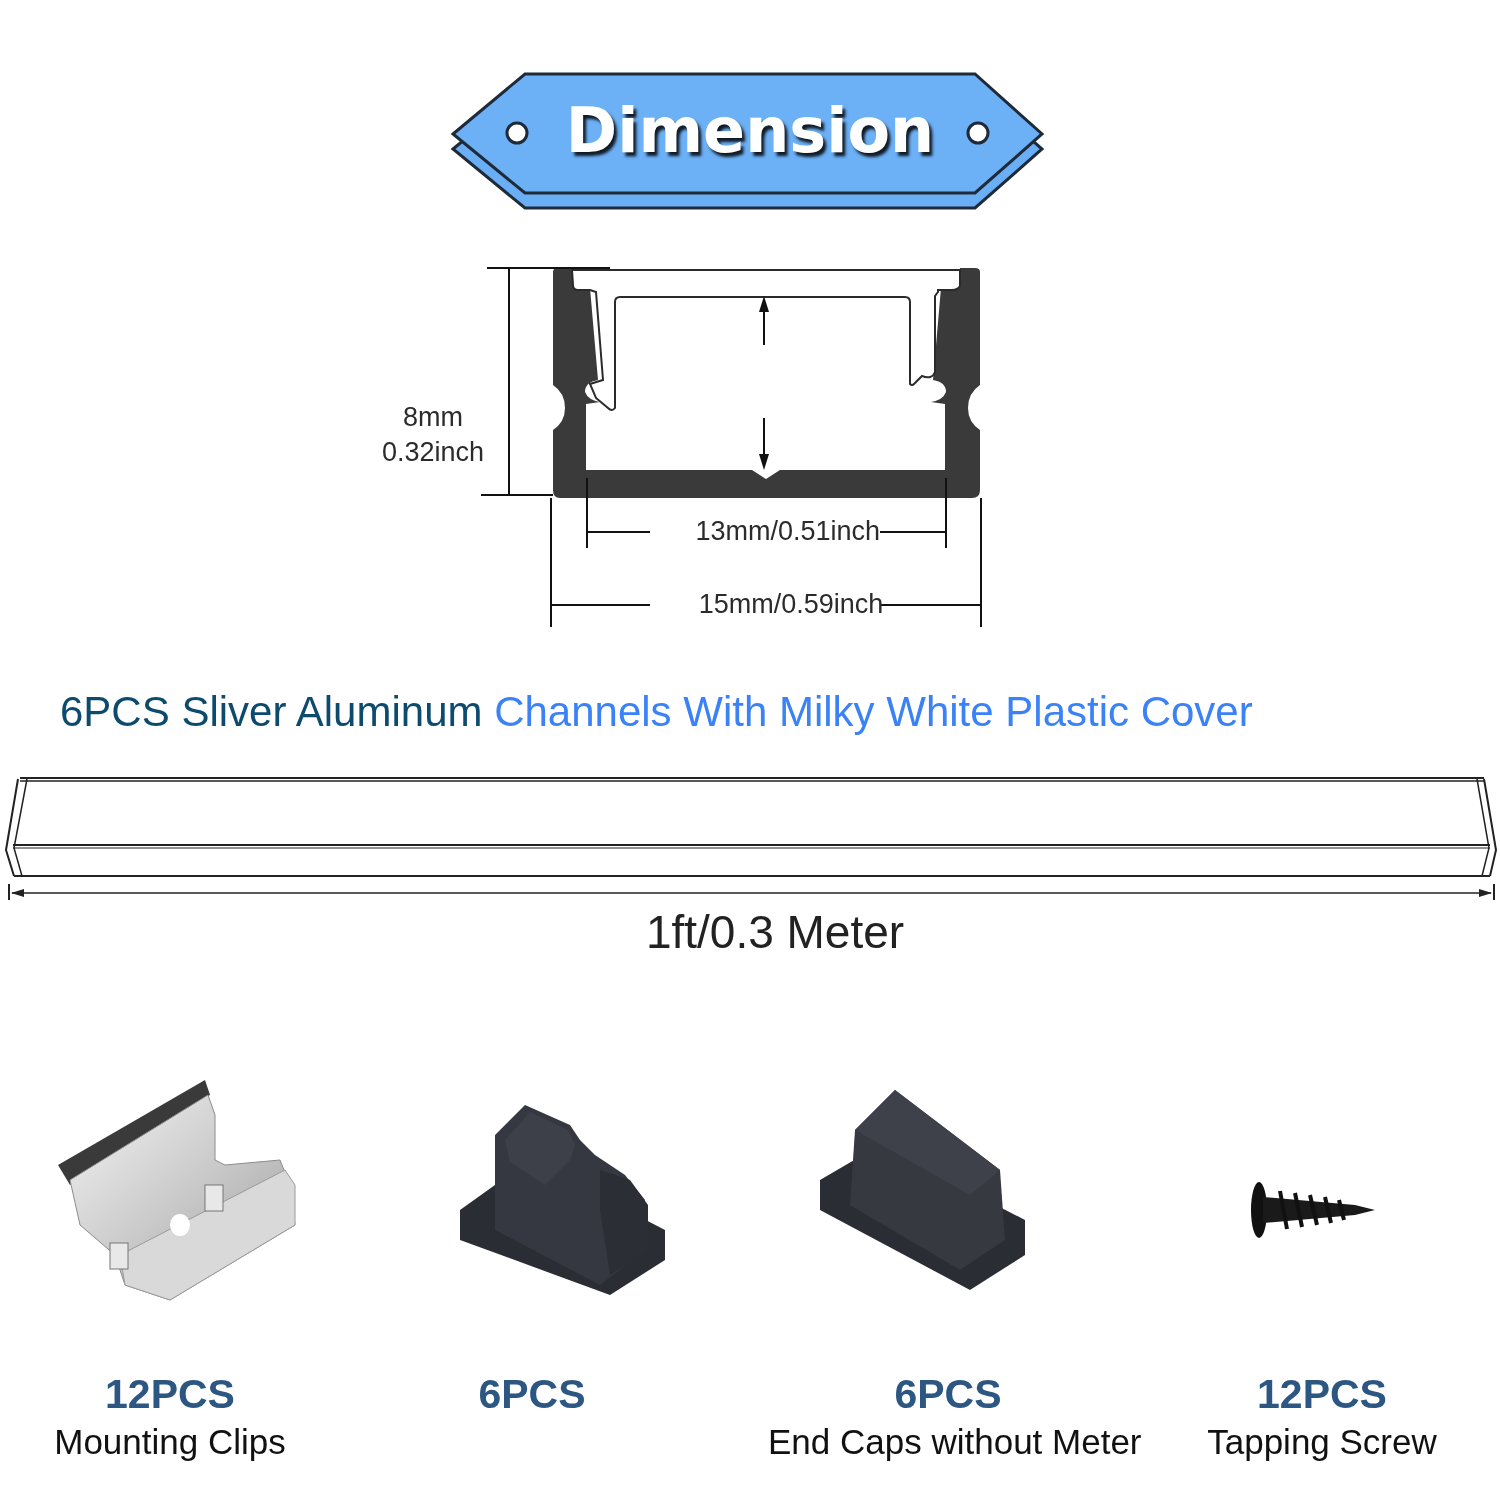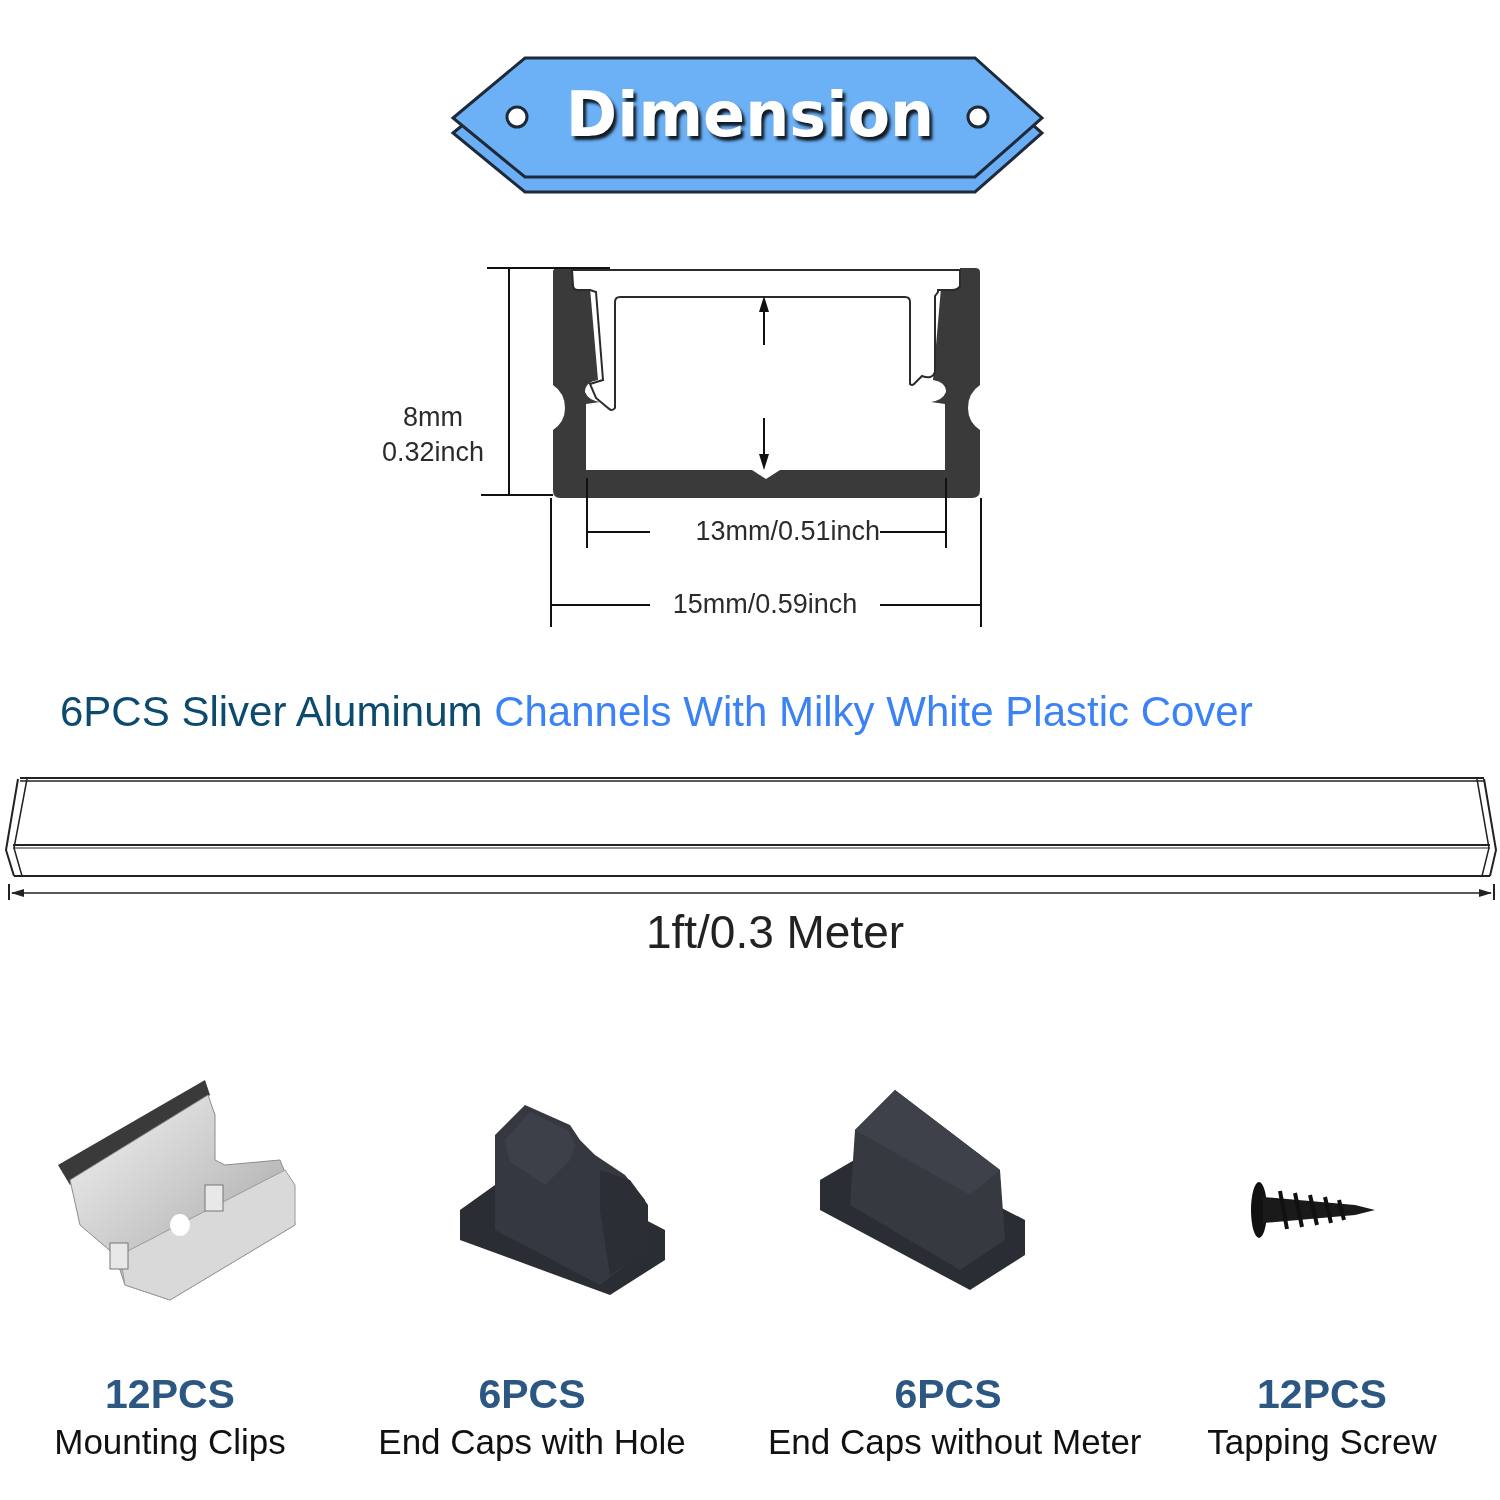--- a/index.html
+++ b/index.html
@@ -11,21 +11,21 @@
   .subtitle .blue { color: #0c4a6e; }
   .subtitle .black { color: #3b82f6; }
   .length-label { position: absolute; left: 0; top: 905px; width: 1550px; text-align: center; font-size: 46px; color: #222; }
   .acc { position: absolute; top: 1370px; text-align: center; width: 360px; }
   .acc .qty { font-size: 41px; font-weight: bold; color: #2d5783; line-height: 48px; }
   .acc .name { font-size: 35px; color: #111; line-height: 48px; white-space: nowrap; }
 </style>
 </head>
 <body>
 
-<div class="abs" style="left:0;top:0;width:1304px;height:210px;">
+<div class="abs" style="left:0;top:16px;width:1304px;height:210px;">
   <svg width="1500" height="210">
     <polygon points="453,133 525,74 975,74 1042,133 975,192 525,192" fill="#6aaef5" stroke="#1f2a38" stroke-width="3"></polygon>
     <polygon points="453,118 525,58 975,58 1042,118 975,177 525,177" fill="#6cb0f6" stroke="#1f2a38" stroke-width="3"></polygon>
     <circle cx="517" cy="117" r="10" fill="#ffffff" stroke="#1f2a38" stroke-width="3"></circle>
     <circle cx="978" cy="117" r="10" fill="#ffffff" stroke="#1f2a38" stroke-width="3"></circle>
   </svg>
   <div class="banner-text">Dimension</div>
 </div>
 
 <div class="abs" style="left:0;top:0;width:1500px;height:650px;">
@@ -54,21 +54,21 @@
     <line x1="551" y1="498" x2="551" y2="627" stroke="#111" stroke-width="2"></line>
     <line x1="981" y1="498" x2="981" y2="627" stroke="#111" stroke-width="2"></line>
     <line x1="551" y1="605" x2="650" y2="605" stroke="#111" stroke-width="2"></line>
     <line x1="880" y1="605" x2="981" y2="605" stroke="#111" stroke-width="2"></line>
   </svg>
   <div class="dim-label" style="left:363px;top:364px;width:140px;margin-top:36px;">
     <div>8mm</div>
     <div>0.32inch</div>
   </div>
   <div class="dim-label" style="left:650px;top:514px;width:230px;text-align:right;">13mm/0.51inch</div>
-  <div class="dim-label" style="left:650px;top:587px;width:230px;">15mm/0.59inch</div>
+  <div class="dim-label" style="left:676px;top:587px;width:230px;">15mm/0.59inch</div>
 </div>
 
 <div class="subtitle">
   <span class="blue">6PCS Sliver Aluminum</span><span class="black"> Channels With Milky White Plastic Cover</span>
 </div>
 
 <div class="abs" style="left:0;top:770px;width:1500px;height:140px;">
   <svg width="1500" height="140">
     <path d="M20,10 L1484,10 L1496,80 L1490,107 L17,107 L7,80 Z" fill="#ffffff" stroke="none"></path>
     <line x1="20" y1="8" x2="1484" y2="8" stroke="#222" stroke-width="2"></line>
@@ -138,21 +138,20 @@
     </g>
   </svg>
 </div>
 
 <div class="acc" style="left:-10px;">
   <div class="qty">12PCS</div>
   <div class="name">Mounting Clips</div>
 </div>
 <div class="acc" style="left:352px;">
   <div class="qty">6PCS</div>
-  <div class="name">End Caps with Hole</div>
 </div>
 <div class="acc" style="left:768px;">
   <div class="qty">6PCS</div>
   <div class="name">End Caps without Meter</div>
 </div>
 <div class="acc" style="left:1142px;">
   <div class="qty">12PCS</div>
   <div class="name">Tapping Screw</div>
 </div>
 

